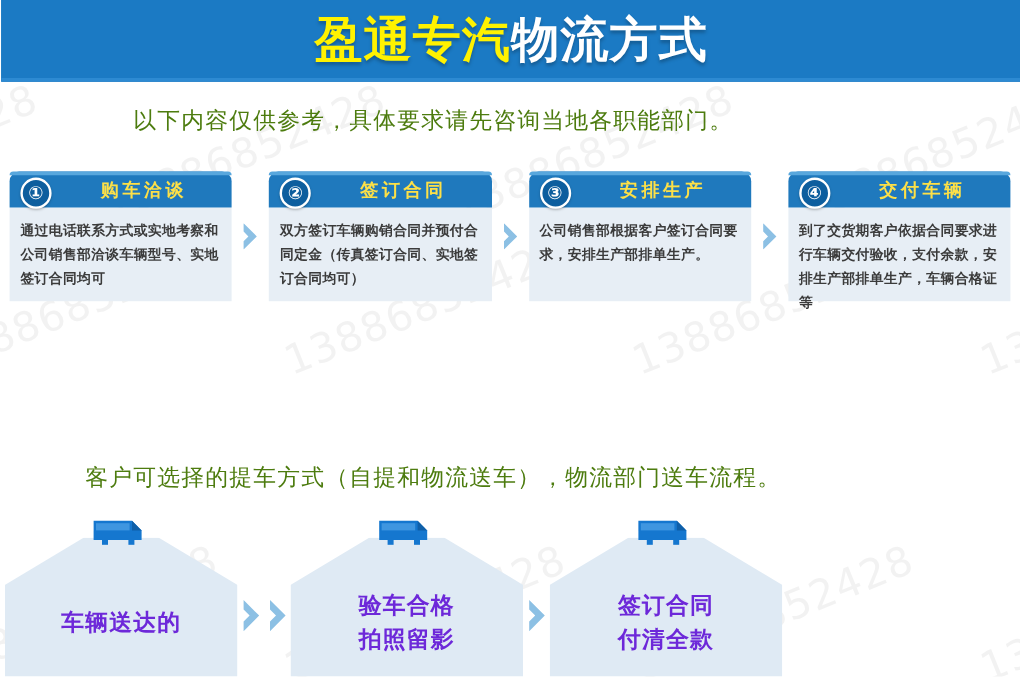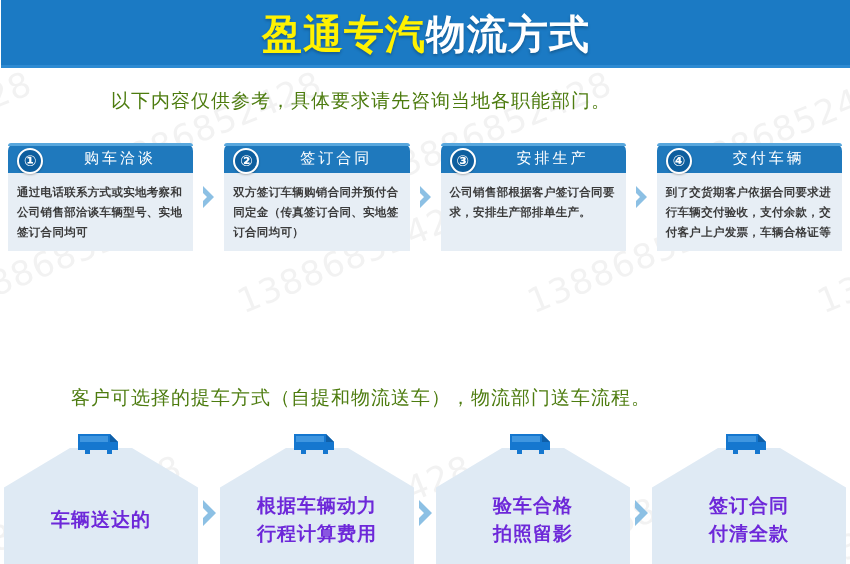--- a/index.html
+++ b/index.html
@@ -141,23 +141,23 @@
     font-weight: bold;
     display: flex;
     align-items: center;
     justify-content: center;
     line-height: 1;
     box-shadow: 0 1px 2px rgba(0,0,0,0.25);
     z-index: 2;
   }
   .step-title {
     margin-left: 76px;
-    color: #ffffff;
+    color: #fde047;
     font-size: 15px;
-    font-weight: normal;
+    font-weight: bold;
     letter-spacing: 3px;
   }
   .step-body {
     height: 78px;
     background: #e7eef5;
     padding: 9px 9px 0 9px;
     font-size: 11.5px;
     line-height: 1.75;
     color: #3b3b3b;
     letter-spacing: 0.3px;
@@ -314,21 +314,21 @@
       <svg class="chev" viewBox="0 0 15 22">
         <polygon points="2,0 13,11 2,22 2,15 6,11 2,7" fill="#8cc0e4"></polygon>
       </svg>
     </div>
 
     <div class="step-card">
       <div class="step-head">
         <div class="step-badge">④</div>
         <div class="step-title">交付车辆</div>
       </div>
-      <div class="step-body">到了交货期客户依据合同要求进行车辆交付验收，支付余款，交付客户上户发票，车辆合格证等</div>
+      <div class="step-body">到了交货期客户依据合同要求进行车辆交付验收，支付余款，安排生产部排单生产，车辆合格证等</div>
     </div>
 
   </div>
 
   <div class="banner" id="banner2">
     <div class="banner-inner">
       <div class="banner-title">
         <span class="t-yellow">盈通专汽</span><span class="t-white">物流方式</span>
       </div>
     </div>
@@ -350,69 +350,56 @@
         <div class="log-line">车辆送达的</div>
       </div>
     </div>
 
     <div class="log-arrow">
       <svg class="chev-lg" viewBox="0 0 17 26">
         <polygon points="2,0 15,13 2,26 2,18 7,13 2,8" fill="#8cc0e4"></polygon>
       </svg>
     </div>
 
+
+    <div class="log-arrow">
+      <svg class="chev-lg" viewBox="0 0 17 26">
+        <polygon points="2,0 15,13 2,26 2,18 7,13 2,8" fill="#8cc0e4"></polygon>
+      </svg>
+    </div>
+
     <div class="log-item">
       <svg class="truck" viewBox="0 0 54 28">
         <path d="M4 4 H36 L44 12 V20 H4 Z" fill="#1577cf"></path>
         <path d="M36 4 L44 12 H36 Z" fill="#0f5fa8"></path>
         <rect x="6" y="6" width="28" height="6" fill="#3f96e0"></rect>
         <rect x="11" y="20" width="5" height="4" fill="#1577cf"></rect>
         <rect x="33" y="20" width="5" height="4" fill="#1577cf"></rect>
       </svg>
       <div class="hexbox">
-        <div class="log-line">根据车辆动力</div>
-        <div class="log-line">行程计算费用</div>
+        <div class="log-line">验车合格</div>
+        <div class="log-line">拍照留影</div>
       </div>
     </div>
 
     <div class="log-arrow">
       <svg class="chev-lg" viewBox="0 0 17 26">
         <polygon points="2,0 15,13 2,26 2,18 7,13 2,8" fill="#8cc0e4"></polygon>
       </svg>
     </div>
 
     <div class="log-item">
       <svg class="truck" viewBox="0 0 54 28">
         <path d="M4 4 H36 L44 12 V20 H4 Z" fill="#1577cf"></path>
         <path d="M36 4 L44 12 H36 Z" fill="#0f5fa8"></path>
         <rect x="6" y="6" width="28" height="6" fill="#3f96e0"></rect>
         <rect x="11" y="20" width="5" height="4" fill="#1577cf"></rect>
         <rect x="33" y="20" width="5" height="4" fill="#1577cf"></rect>
       </svg>
       <div class="hexbox">
-        <div class="log-line">验车合格</div>
-        <div class="log-line">拍照留影</div>
-      </div>
-    </div>
-
-    <div class="log-arrow">
-      <svg class="chev-lg" viewBox="0 0 17 26">
-        <polygon points="2,0 15,13 2,26 2,18 7,13 2,8" fill="#8cc0e4"></polygon>
-      </svg>
-    </div>
-
-    <div class="log-item">
-      <svg class="truck" viewBox="0 0 54 28">
-        <path d="M4 4 H36 L44 12 V20 H4 Z" fill="#1577cf"></path>
-        <path d="M36 4 L44 12 H36 Z" fill="#0f5fa8"></path>
-        <rect x="6" y="6" width="28" height="6" fill="#3f96e0"></rect>
-        <rect x="11" y="20" width="5" height="4" fill="#1577cf"></rect>
-        <rect x="33" y="20" width="5" height="4" fill="#1577cf"></rect>
-      </svg>
-      <div class="hexbox">
         <div class="log-line">签订合同</div>
         <div class="log-line">付清全款</div>
       </div>
     </div>
 
   </div>
 
 </div>
 
 </body></html>

